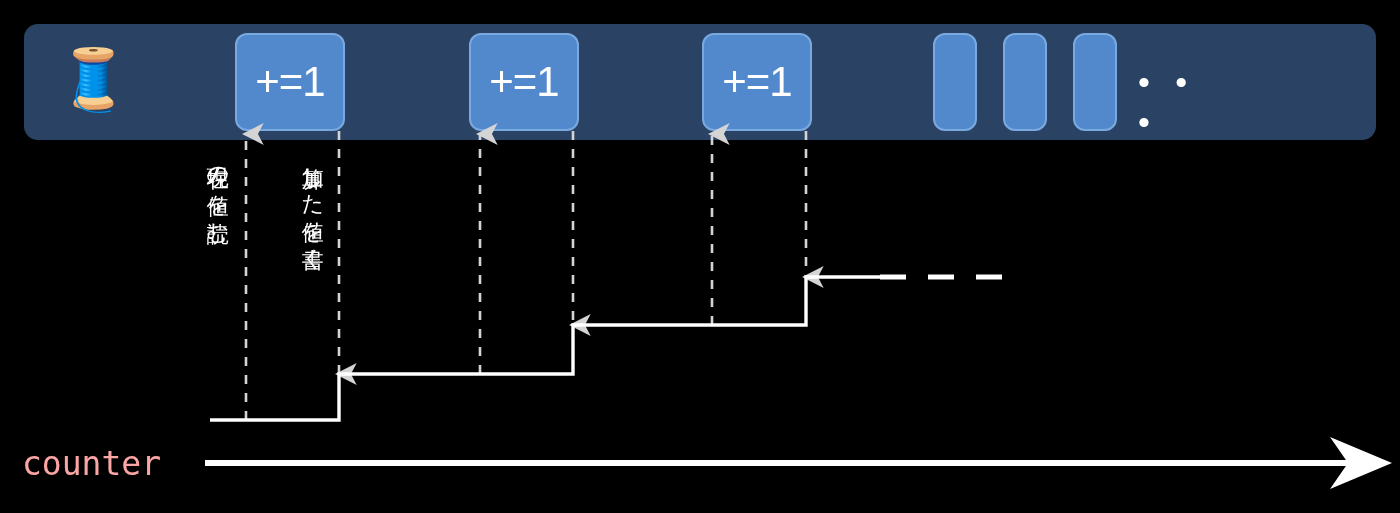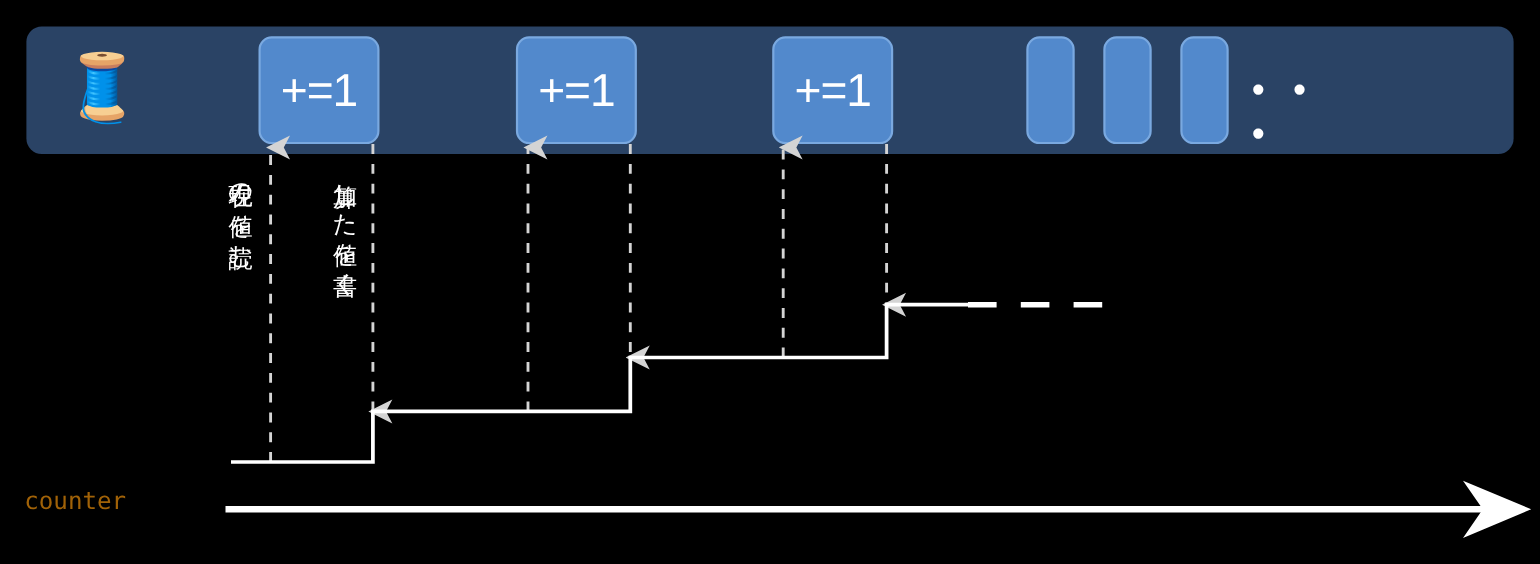--- a/index.html
+++ b/index.html
@@ -101,23 +101,23 @@
     width: 1400px;
     height: 513px;
     pointer-events: none;
   }
 
   
   .axis-label {
     position: absolute;
     left: 22px;
     top: 444px;
-    color: #a16207;
+    color: #fca5a5;
     font-family: "DejaVu Sans Mono", monospace;
-    font-size: 22px;
+    font-size: 33px;
     letter-spacing: 0px;
     user-select: none;
   }
 </style>
 </head>
 <body>
 
 <div id="stage">
 
   <div class="thread-lane"></div>

